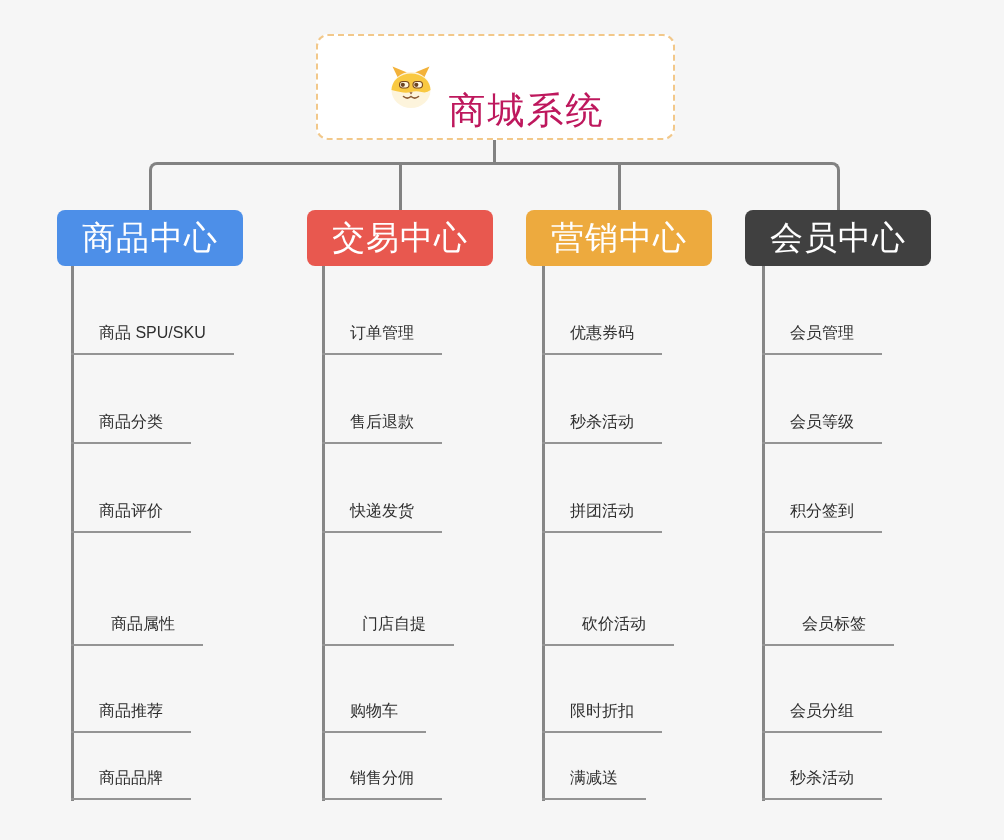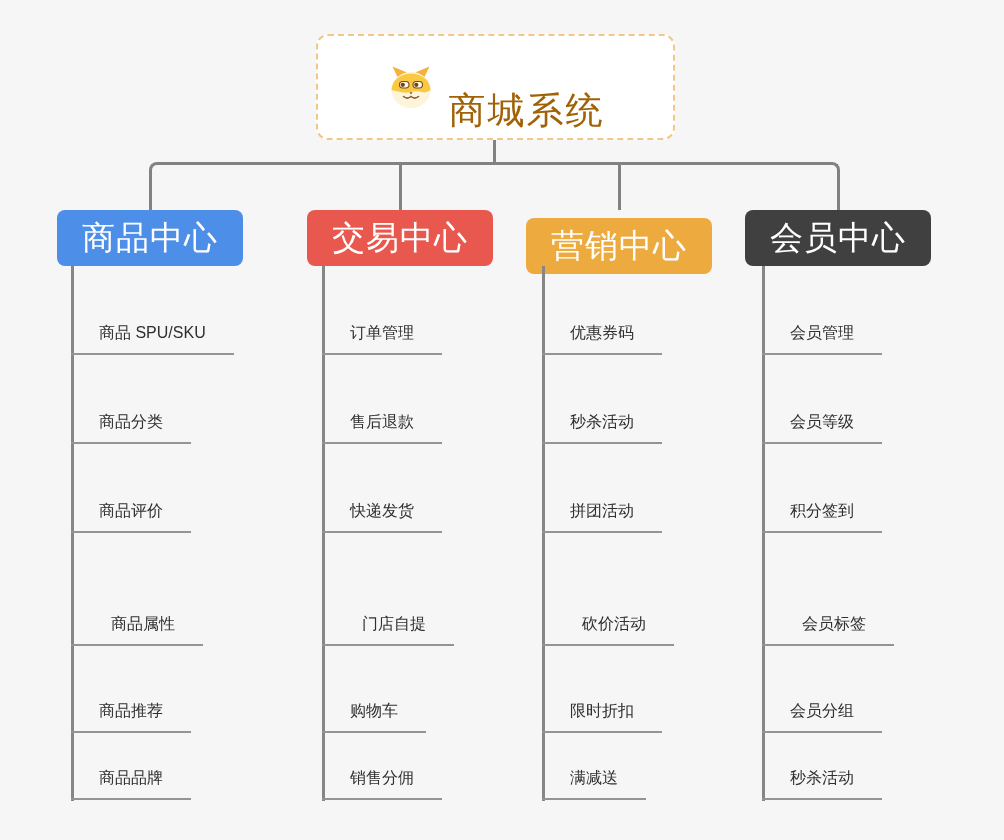--- a/index.html
+++ b/index.html
@@ -19,21 +19,21 @@
     border-top:3px solid #828282;border-left:3px solid #828282;border-right:3px solid #828282;
     border-radius:8px 8px 0 0;background:transparent;}
   .drop-2{left:399px;top:164px;width:3px;height:46px;}
   .drop-3{left:618px;top:164px;width:3px;height:46px;}
 
   
   .cat{position:absolute;top:210px;width:186px;height:56px;border-radius:8px;
     color:#ffffff;font-size:33px;text-align:center;line-height:56px;letter-spacing:1px;}
   .branch-0 .cat{left:57px;}
   .branch-1 .cat{left:307px;}
-  .branch-2 .cat{left:526px;margin-top:8px;}
+  .branch-2 .cat{left:526px;}
   .branch-3 .cat{left:745px;}
 
   
   .trunk{position:absolute;top:266px;width:3px;height:535px;background:#868686;}
   .branch-0 .trunk{left:71px;}
   .branch-1 .trunk{left:322px;}
   .branch-2 .trunk{left:542px;}
   .branch-3 .trunk{left:762px;}
 
   
@@ -60,21 +60,21 @@
         <ellipse cx="24" cy="25" rx="19.5" ry="18" fill="#fdf4dc"></ellipse>
         <path d="M4.5 25 a19.5 16.5 0 0 1 39 0 q-4 3.5 -9 2 q-5.5 -1.5 -10.5 0 q-5 1.5 -10.5 0 q-5.5 -1.2 -9 -2 z" fill="#f9c942"></path>
         <rect x="12.5" y="16.5" width="9.5" height="6.5" rx="3.2" fill="#fff7e0" stroke="#7a4a1e" stroke-width="1.1"></rect>
         <rect x="26" y="16.5" width="9.5" height="6.5" rx="3.2" fill="#fff7e0" stroke="#7a4a1e" stroke-width="1.1"></rect>
         <circle cx="15.8" cy="19.8" r="2.1" fill="#6b4423"></circle>
         <circle cx="29.3" cy="19.8" r="2.1" fill="#6b4423"></circle>
         <path d="M22.4 27.2 h3.2 l-1.6 2.2 z" fill="#8a5a33"></path>
         <path d="M16.5 31.5 q3.8 3.2 7.5 0 q3.7 3.2 7.5 0" stroke="#8a5a33" stroke-width="1.6" fill="none" stroke-linecap="round"></path>
       </svg>
     </span>
-    <span class="root-title" style="color: #a16207; margin-top: 48px;">商城系统</span>
+    <span class="root-title" style="color: #be185d; margin-top: 48px;">商城系统</span>
   </div>
 
   <div class="line root-stem"></div>
   <div class="bus"></div>
   <div class="line drop-2"></div>
   <div class="line drop-3"></div>
 
   <div class="branch branch-0">
     <div class="cat" style="background: rgb(77, 143, 232);">商品中心</div>
     <div class="trunk"></div>

